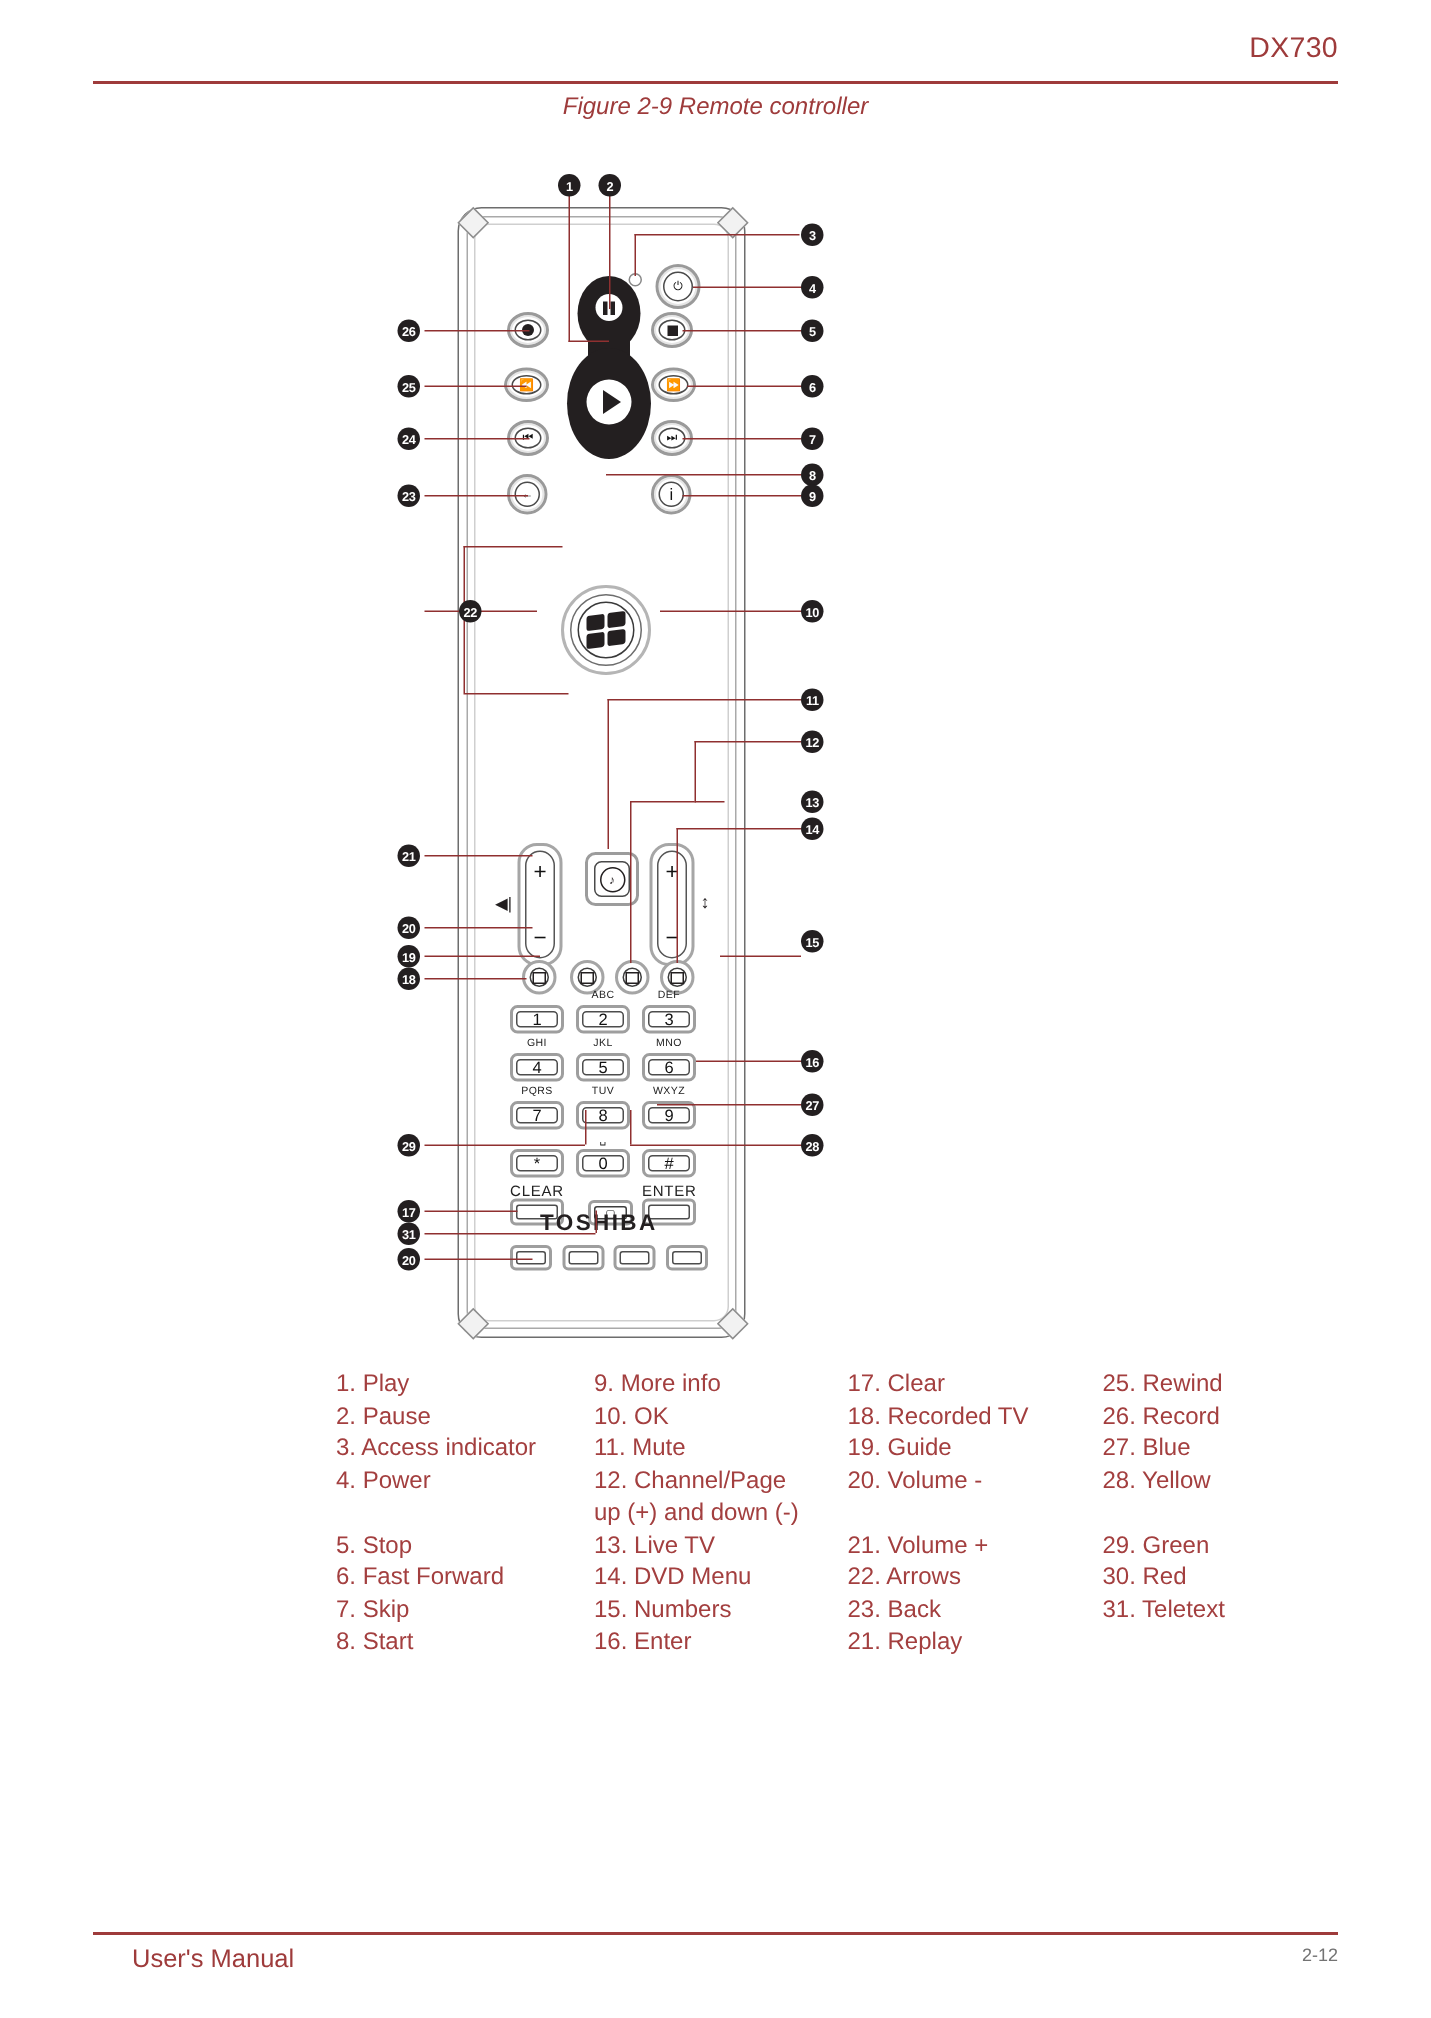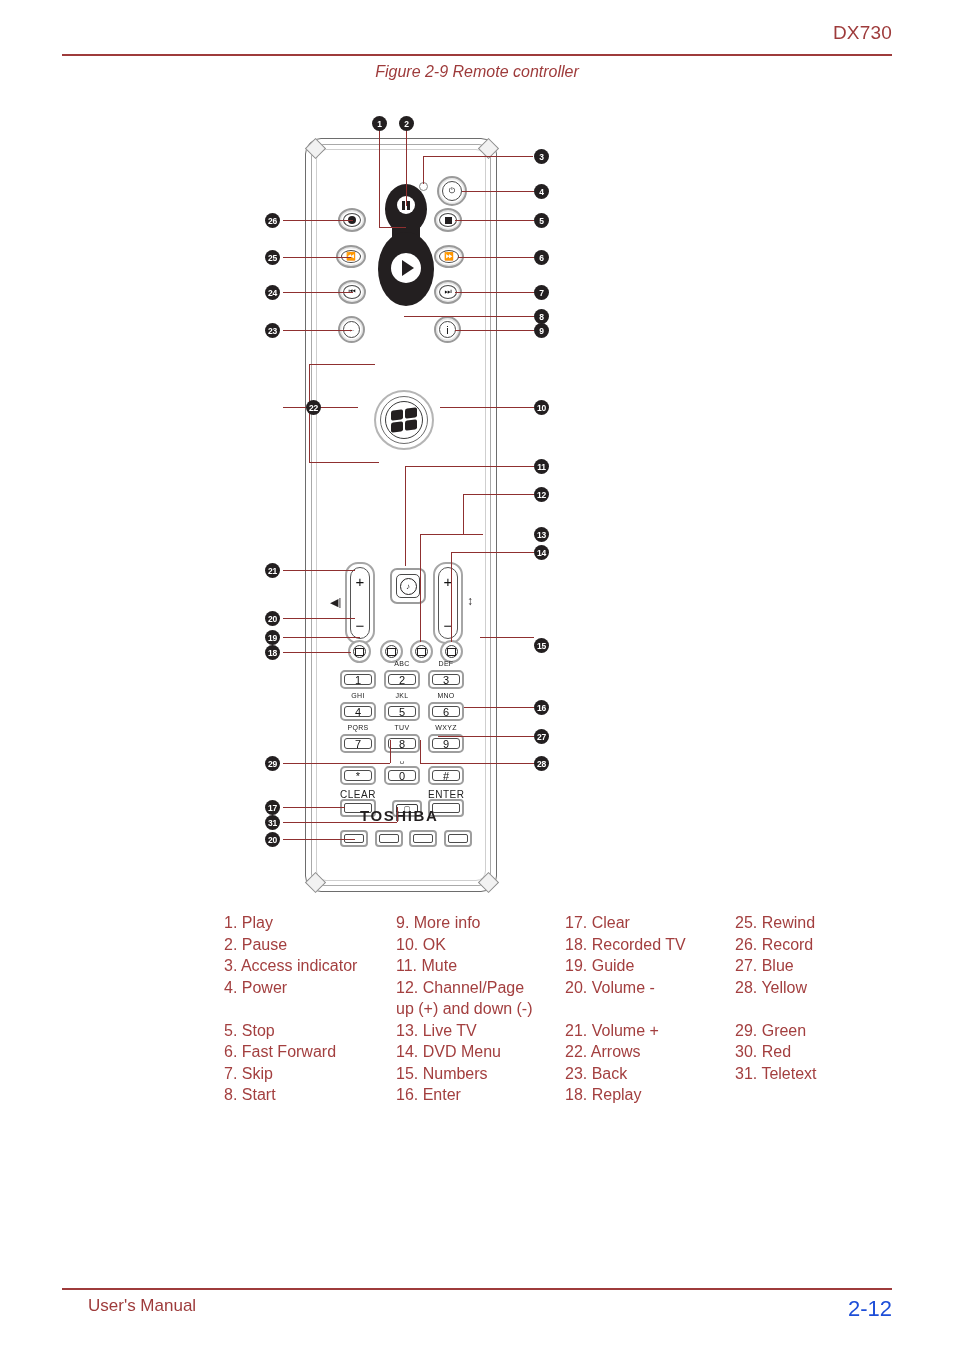--- a/index.html
+++ b/index.html
@@ -26,21 +26,21 @@
     position:absolute;left:0;right:0;top:63px;
     text-align:center;font-style:italic;font-size:16px;color:#9e3b3b;
   }
 
   
   .ftr-rule{
     position:absolute;left:62px;right:62px;top:1288px;
     height:2px;background:#9e3b3b;
   }
   .ftr-left{position:absolute;left:88px;top:1296px;font-size:17px;color:#9e3b3b;}
-  .ftr-right{position:absolute;right:62px;top:1296px;font-size:22px;color:#1d4ed8;}
+  .ftr-right{position:absolute;right:62px;top:1296px;font-size:12px;color:#737373;}
 
   
   .figure{position:absolute;left:0;top:100px;width:954px;height:800px;}
 
   
   .remote{
     position:absolute;left:305px;top:38px;width:192px;height:754px;
     border:1.6px solid #6d6d6d;border-radius:16px;
     background:#fff;
     box-sizing:border-box;
@@ -495,21 +495,21 @@
     <div class="bullet" style="left:534px;top:113px;">5</div>
     <div class="bullet" style="left:534px;top:150px;">6</div>
     <div class="bullet" style="left:534px;top:185px;">7</div>
     <div class="bullet" style="left:534px;top:209px;">8</div>
     <div class="bullet" style="left:534px;top:223px;">9</div>
     <div class="bullet" style="left:534px;top:300px;">10</div>
     <div class="bullet" style="left:534px;top:359px;">11</div>
     <div class="bullet" style="left:534px;top:387px;">12</div>
     <div class="bullet" style="left:534px;top:427px;">13</div>
     <div class="bullet" style="left:534px;top:445px;">14</div>
-    <div class="bullet" style="left:534px;top:538px;">15</div>
+    <div class="bullet" style="left:534px;top:520px;">15</div>
     <div class="bullet" style="left:534px;top:600px;">16</div>
     <div class="bullet" style="left:534px;top:629px;">27</div>
     <div class="bullet" style="left:534px;top:656px;">28</div>
 
     <div class="bullet" style="left:265px;top:113px;">26</div>
     <div class="bullet" style="left:265px;top:150px;">25</div>
     <div class="bullet" style="left:265px;top:185px;">24</div>
     <div class="bullet" style="left:265px;top:223px;">23</div>
     <div class="bullet" style="left:265px;top:300px;margin-left:41px;">22</div>
     <div class="bullet" style="left:265px;top:463px;">21</div>
@@ -547,21 +547,21 @@
     </div>
     <div class="lcol" style="left:565px;width:165px;">
       <div class="lrow">17. Clear</div>
       <div class="lrow">18. Recorded TV</div>
       <div class="lrow">19. Guide</div>
       <div class="lrow">20. Volume -</div>
       <div class="lrow"></div>
       <div class="lrow">21. Volume +</div>
       <div class="lrow">22. Arrows</div>
       <div class="lrow">23. Back</div>
-      <div class="lrow">18. Replay</div>
+      <div class="lrow">21. Replay</div>
     </div>
     <div class="lcol" style="left:735px;width:160px;">
       <div class="lrow">25. Rewind</div>
       <div class="lrow">26. Record</div>
       <div class="lrow">27. Blue</div>
       <div class="lrow">28. Yellow</div>
       <div class="lrow"></div>
       <div class="lrow">29. Green</div>
       <div class="lrow">30. Red</div>
       <div class="lrow">31. Teletext</div>

